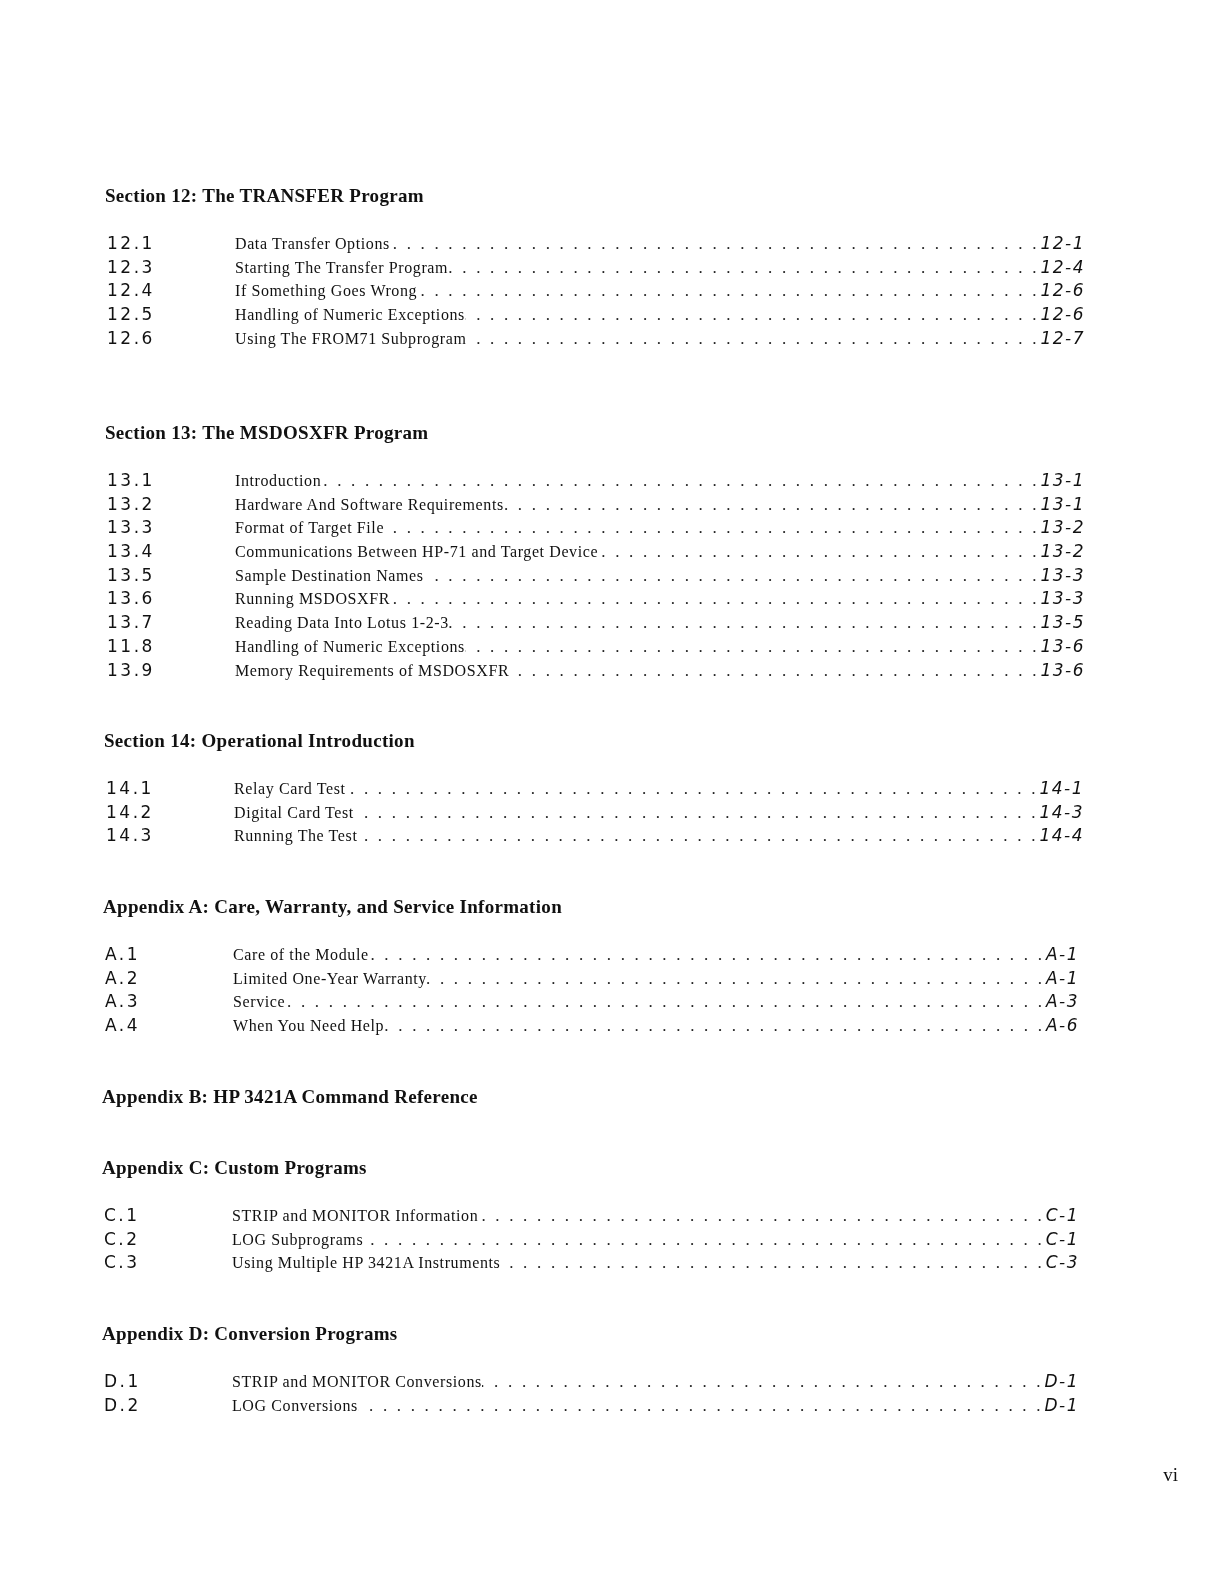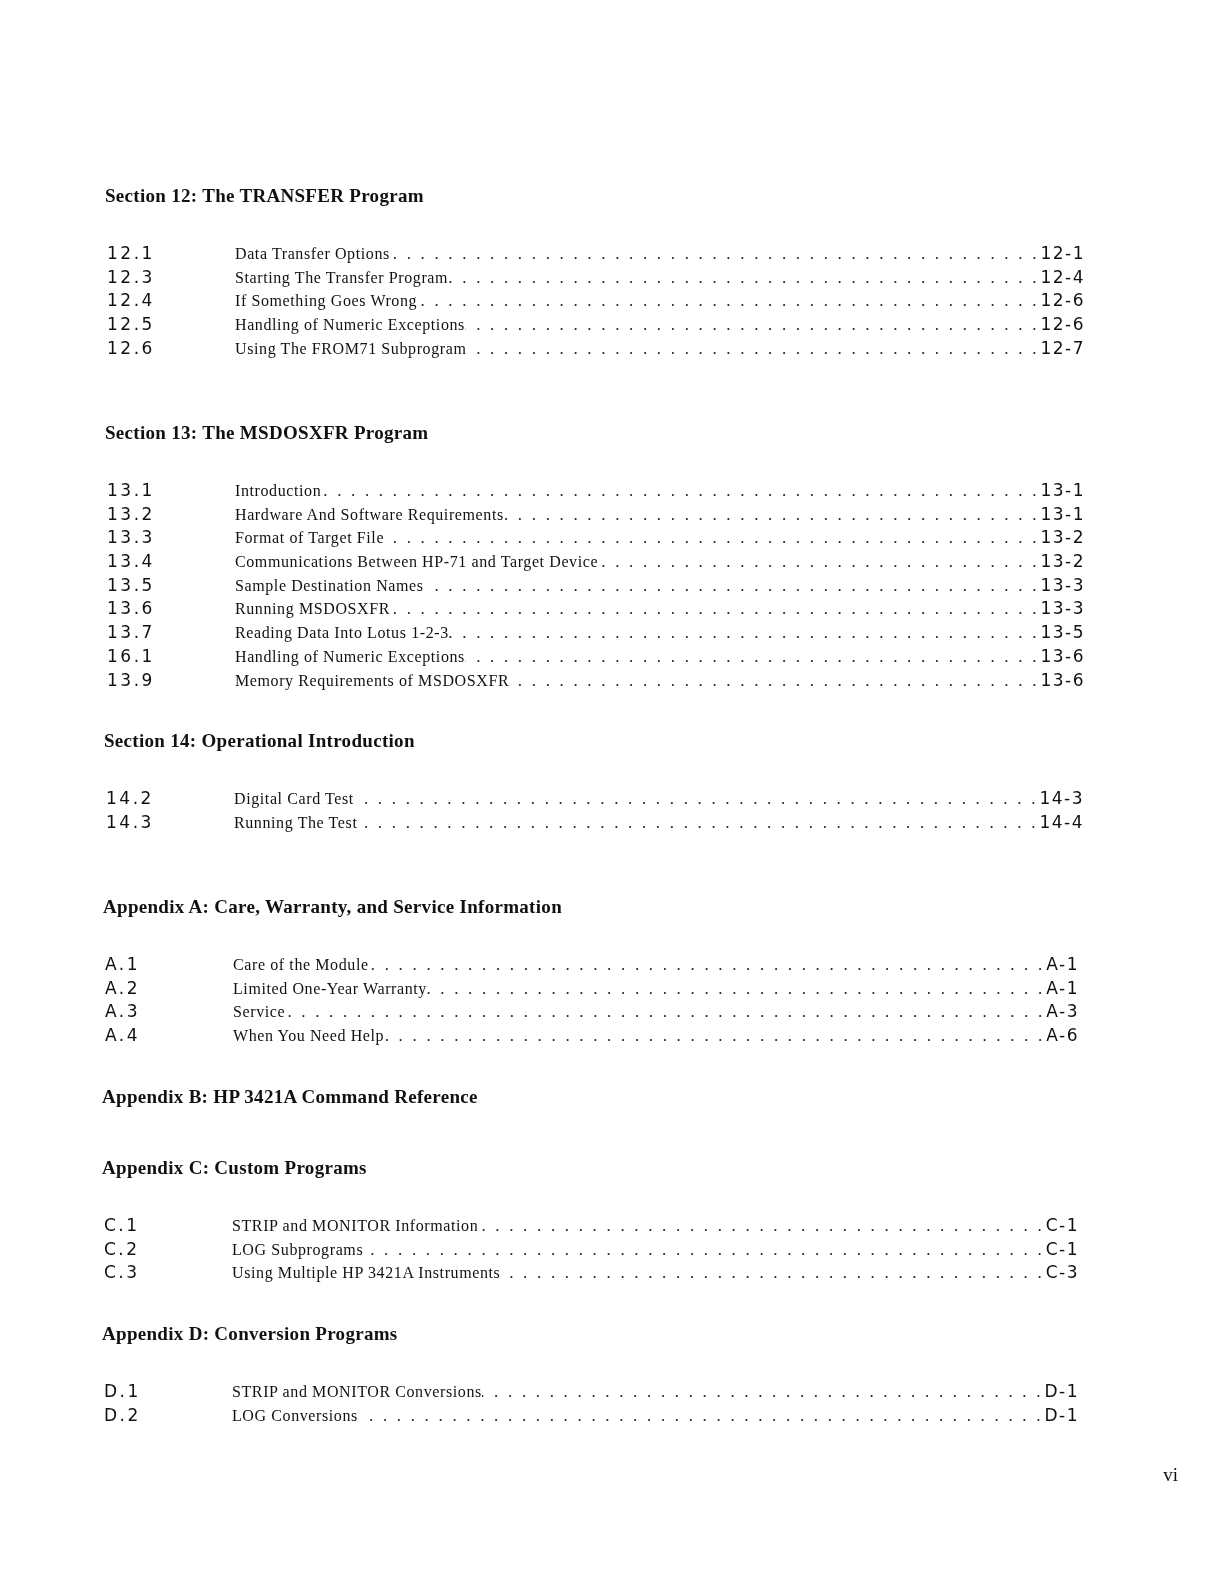--- a/index.html
+++ b/index.html
@@ -3,21 +3,21 @@
 <meta charset="utf-8">
 <style>
   html, body { margin: 0; padding: 0; background: #ffffff; }
   body { width: 1224px; height: 1584px; position: relative; overflow: hidden; color: #111111; }
   .section { position: absolute; width: 980px; }
   .sec-title {
     font-family: Liberation Serif, serif;
     font-weight: bold; font-size: 19px; letter-spacing: 0.3px;
     height: 24px; line-height: 24px; white-space: nowrap;
   }
-  .rows { margin-top: 34px; }
+  .rows { margin-top: 24px; }
   .row { position: relative; height: 23.7px; line-height: 23.7px; white-space: nowrap; }
   .num {
     position: absolute; left: 2px; top: 0;
     font-family: "DejaVu Sans", "Liberation Sans", sans-serif;
     font-size: 17px; letter-spacing: 2.5px;
   }
   .entry { position: absolute; left: 130px; right: 0; top: 0; display: flex; align-items: baseline; }
   .title {
     font-family: "Liberation Serif", "DejaVu Serif", serif;
     font-size: 16px; letter-spacing: 0.6px; flex: 0 0 auto;
@@ -26,21 +26,21 @@
     flex: 1 1 auto; overflow: hidden; height: 23.7px;
     font-family: "Liberation Serif", serif; font-size: 17px; letter-spacing: 0;
     padding: 0 4px; color: #222;
   }
   .leader::before {
     content: ". . . . . . . . . . . . . . . . . . . . . . . . . . . . . . . . . . . . . . . . . . . . . . . . . . . . . . . . . . . . . . . . . . . . . . . . . . . . . . . .";
     word-spacing: 5.4px; white-space: nowrap; display: block; text-align: right; direction: rtl;
   }
   .page {
     flex: 0 0 auto; font-family: "DejaVu Sans", "Liberation Sans", sans-serif;
-    font-size: 17px; letter-spacing: 1.5px;
+    font-size: 17px; letter-spacing: 1.5px; font-style: italic;
   }
   .footer {
     position: absolute; top: 1464px; left: 0; width: 1178px; text-align: right;
     font-family: "Liberation Serif", serif; font-size: 19px;
   }
 </style>
 </head>
 <body>
 
 <div>
@@ -144,21 +144,21 @@
         </div>
       <div class="row">
           <span class="num">13.7</span>
           <div class="entry">
             <span class="title">Reading Data Into Lotus 1-2-3</span>
             <span class="leader"></span>
             <span class="page">13-5</span>
           </div>
         </div>
       <div class="row">
-          <span class="num">16.1</span>
+          <span class="num">11.8</span>
           <div class="entry">
             <span class="title">Handling of Numeric Exceptions</span>
             <span class="leader"></span>
             <span class="page">13-6</span>
           </div>
         </div>
       <div class="row">
           <span class="num">13.9</span>
           <div class="entry">
             <span class="title">Memory Requirements of MSDOSXFR</span>
@@ -166,20 +166,28 @@
             <span class="page">13-6</span>
           </div>
         </div>
     </div>
   </div>
 
   <div class="section" style="top:729px; left:104px;">
     <div class="sec-title">Section 14: Operational Introduction</div>
     <div class="rows">
       <div class="row">
+          <span class="num">14.1</span>
+          <div class="entry">
+            <span class="title">Relay Card Test</span>
+            <span class="leader"></span>
+            <span class="page">14-1</span>
+          </div>
+        </div>
+      <div class="row">
           <span class="num">14.2</span>
           <div class="entry">
             <span class="title">Digital Card Test</span>
             <span class="leader"></span>
             <span class="page">14-3</span>
           </div>
         </div>
       <div class="row">
           <span class="num">14.3</span>
           <div class="entry">

